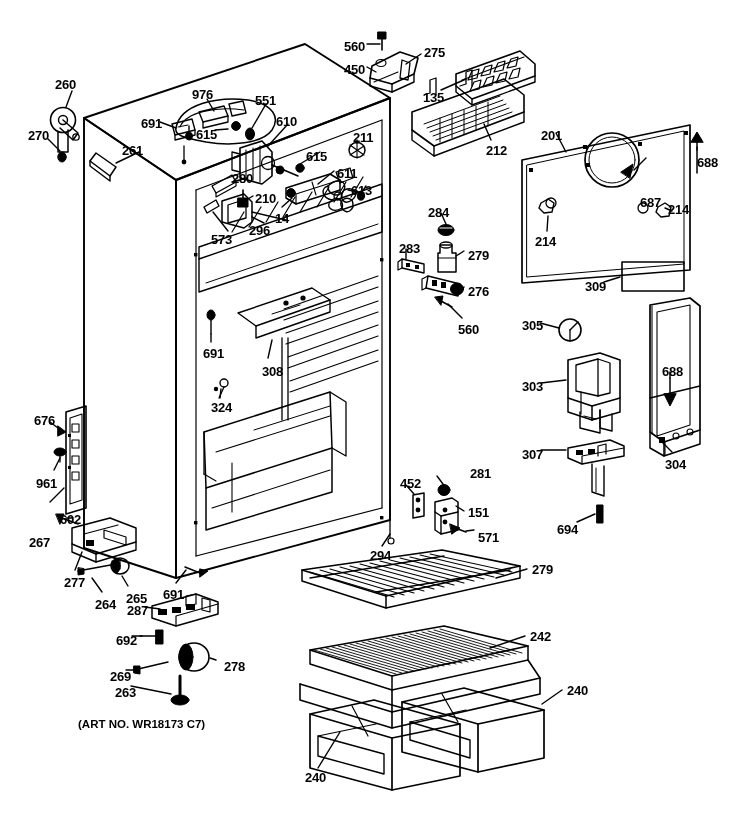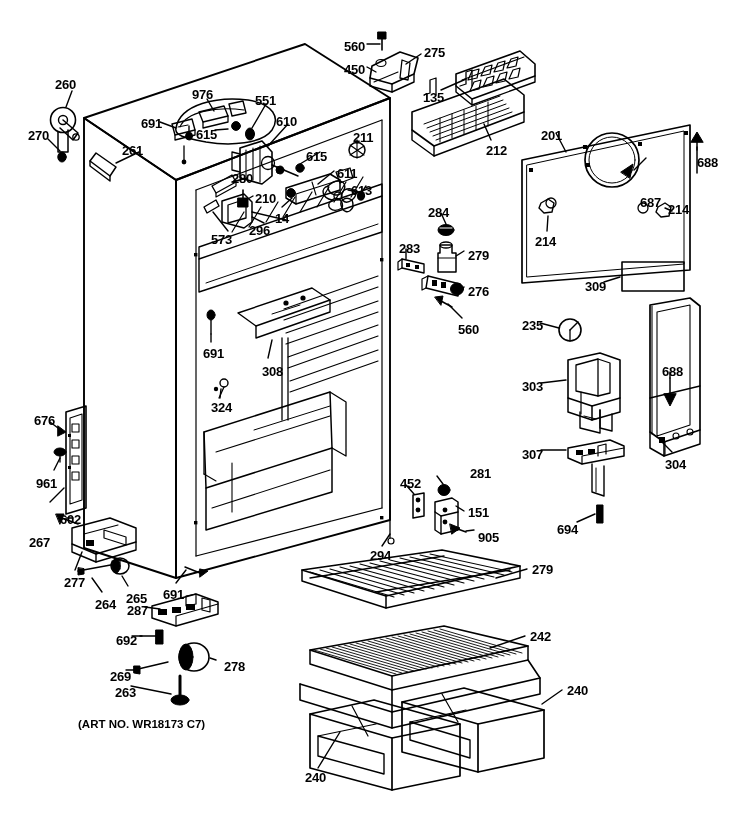--- a/index.html
+++ b/index.html
@@ -683,21 +683,21 @@
       <div class="callout" style="left: 640px; top: 166px; margin-top: 30px;">687</div>
       <div class="callout" style="left: 697px; top: 156px;">688</div>
       <div class="callout" style="left: 535px; top: 235px;">214</div>
       <div class="callout" style="left: 668px; top: 203px;">214</div>
       <div class="callout" style="left: 585px; top: 280px;">309</div>
       <div class="callout" style="left: 428px; top: 206px;">284</div>
       <div class="callout" style="left: 399px; top: 242px;">283</div>
       <div class="callout" style="left: 468px; top: 249px;">279</div>
       <div class="callout" style="left: 468px; top: 285px;">276</div>
       <div class="callout" style="left: 458px; top: 323px;">560</div>
-      <div class="callout" style="left: 522px; top: 319px;">235</div>
+      <div class="callout" style="left: 522px; top: 319px;">305</div>
       <div class="callout" style="left: 522px; top: 380px;">303</div>
       <div class="callout" style="left: 522px; top: 448px;">307</div>
       <div class="callout" style="left: 662px; top: 365px;">688</div>
       <div class="callout" style="left: 665px; top: 458px;">304</div>
       <div class="callout" style="left: 557px; top: 523px;">694</div>
       <div class="callout" style="left: 203px; top: 347px;">691</div>
       <div class="callout" style="left: 262px; top: 365px;">308</div>
       <div class="callout" style="left: 211px; top: 401px;">324</div>
       <div class="callout" style="left: 34px; top: 414px;">676</div>
       <div class="callout" style="left: 36px; top: 477px;">961</div>
@@ -709,21 +709,21 @@
       <div class="callout" style="left: 163px; top: 588px;">691</div>
       <div class="callout" style="left: 127px; top: 604px;">287</div>
       <div class="callout" style="left: 116px; top: 634px;">692</div>
       <div class="callout" style="left: 110px; top: 670px;">269</div>
       <div class="callout" style="left: 115px; top: 686px;">263</div>
       <div class="callout" style="left: 224px; top: 660px;">278</div>
       <div class="callout" style="left: 370px; top: 549px;">294</div>
       <div class="callout" style="left: 400px; top: 477px;">452</div>
       <div class="callout" style="left: 430px; top: 467px; margin-left: 40px;">281</div>
       <div class="callout" style="left: 468px; top: 506px;">151</div>
-      <div class="callout" style="left: 478px; top: 531px;">905</div>
+      <div class="callout" style="left: 478px; top: 531px;">571</div>
       <div class="callout" style="left: 532px; top: 563px;">279</div>
       <div class="callout" style="left: 530px; top: 630px;">242</div>
       <div class="callout" style="left: 567px; top: 684px;">240</div>
       <div class="callout" style="left: 305px; top: 771px;">240</div>
     </div>
 
   <div class="artno" style="left:78px; top:718px;">(ART NO. WR18173 C7)</div>
 
   <div class="topcrop" style="left:24px; top:-4px;"></div>
 </div>

